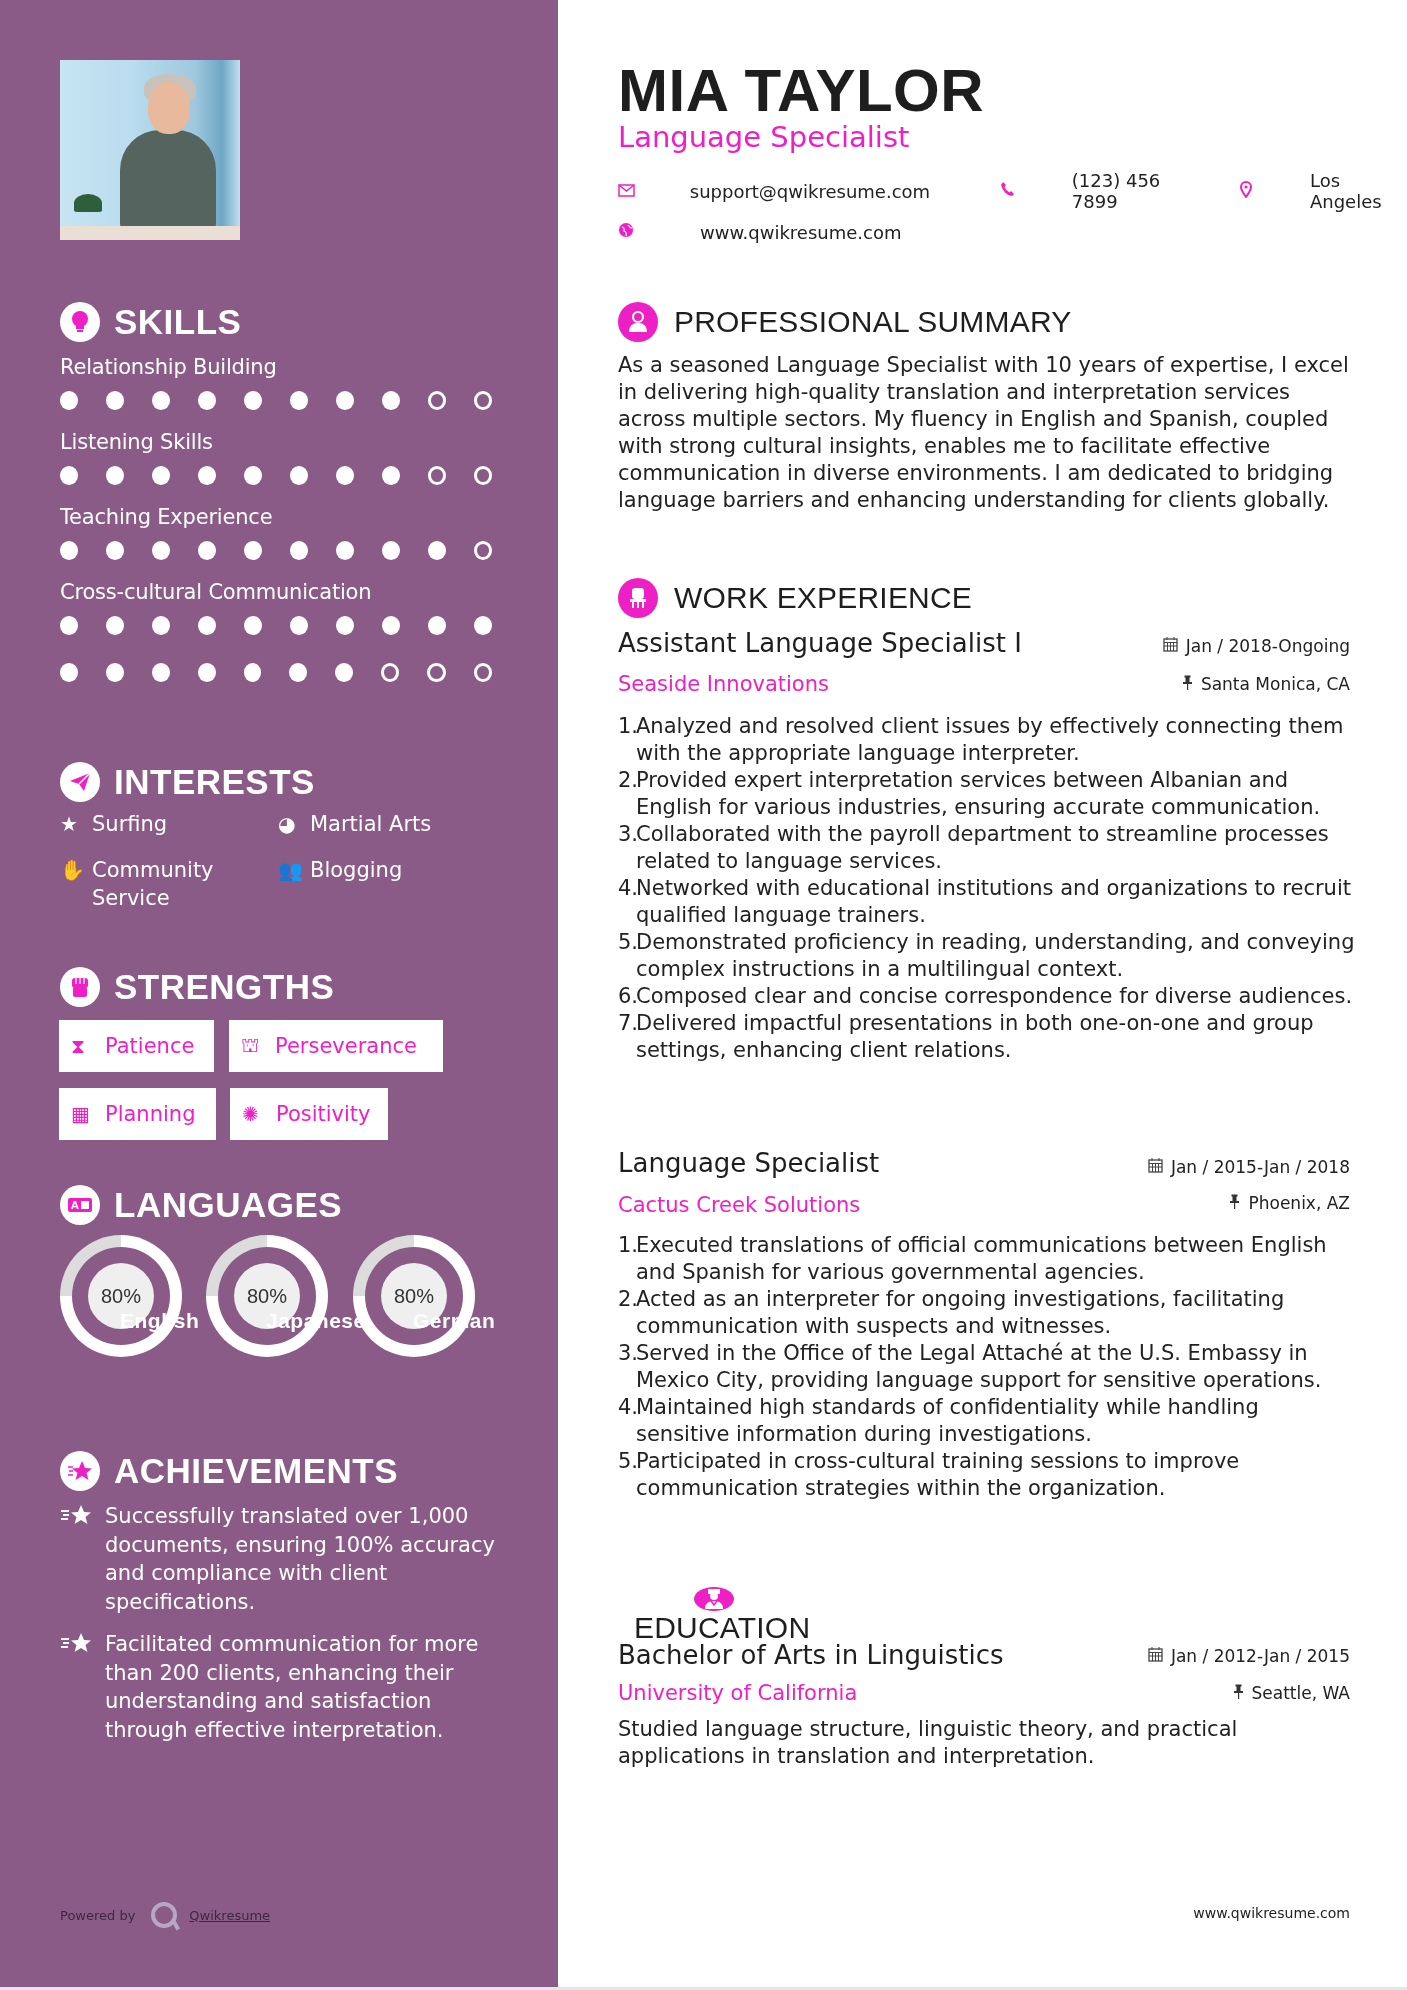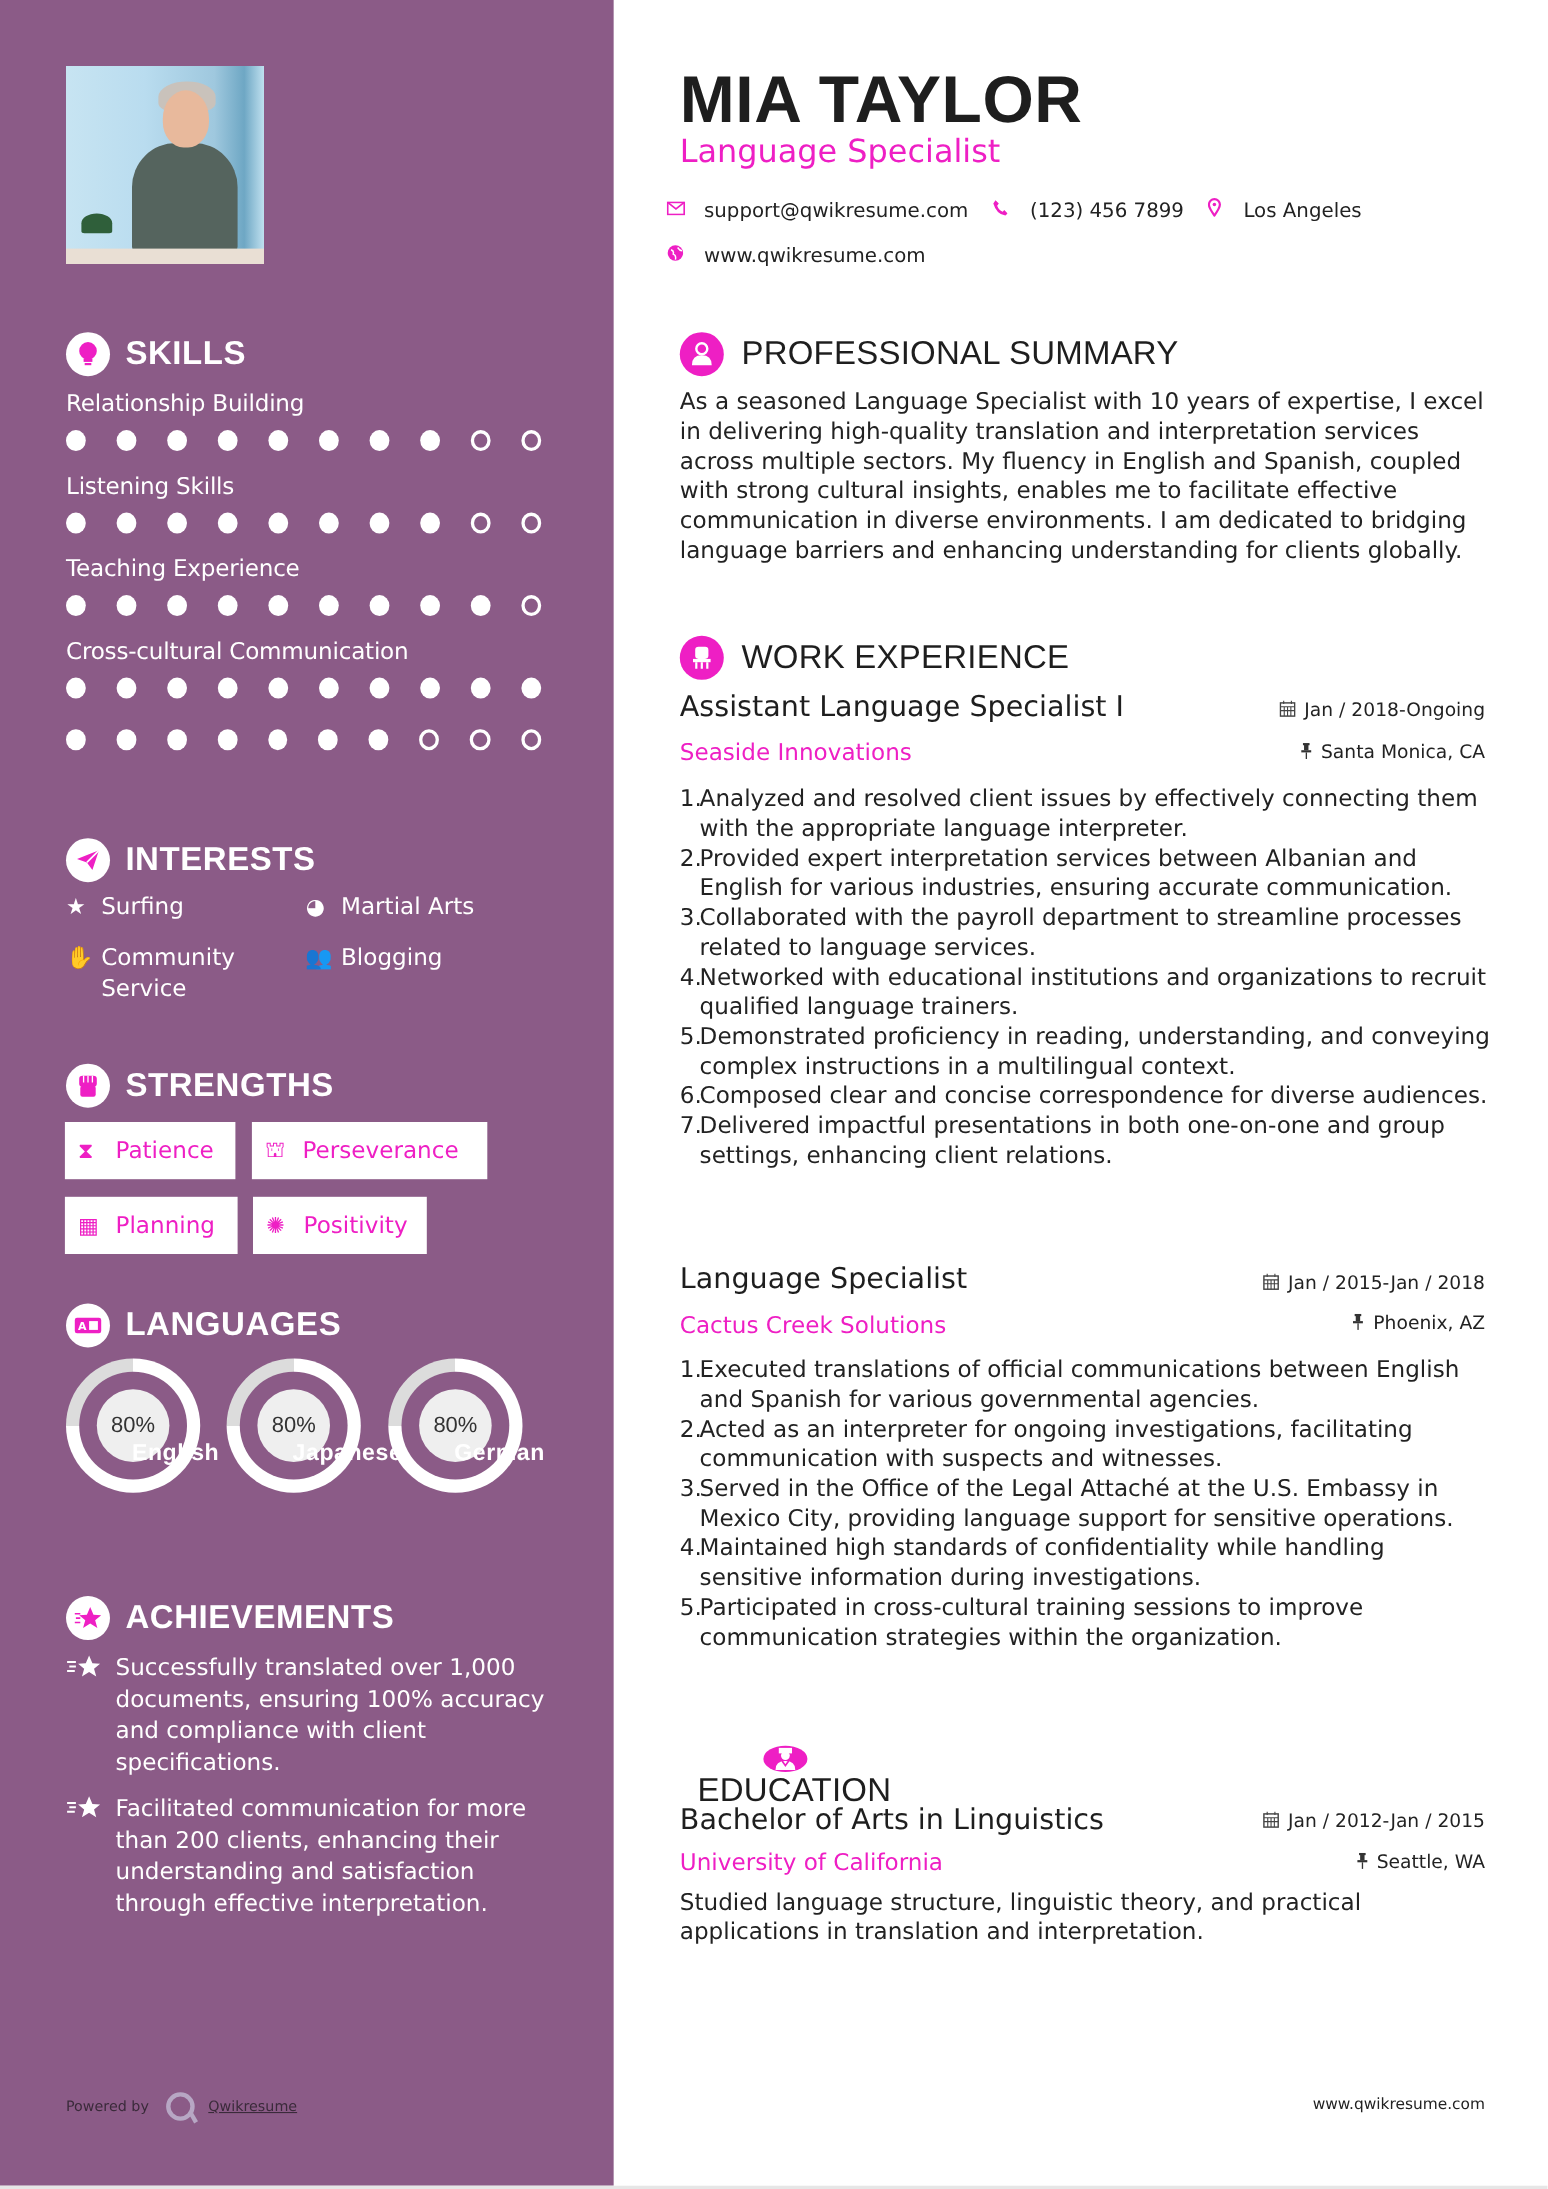--- a/index.html
+++ b/index.html
@@ -15,21 +15,21 @@
     background: linear-gradient(90deg, #c7e4f2 0%, #b9dcef 40%, #9fc8de 75%, #6ea7c4 90%, #bfe0ef 100%); }
   .photo .desk { position: absolute; left: 0; bottom: 0; width: 180px; height: 14px; background: #e9dfd4; }
   .photo .body { position: absolute; left: 60px; top: 70px; width: 96px; height: 100px; background: #55645e; border-radius: 40px 40px 6px 6px; }
   .photo .head { position: absolute; left: 88px; top: 22px; width: 42px; height: 52px; background: #e8b99c; border-radius: 50% 50% 45% 45%; }
   .photo .hair { position: absolute; left: 84px; top: 14px; width: 52px; height: 28px; background: #c9c2bb; border-radius: 50% 50% 30% 30%; }
   .photo .plant { position: absolute; left: 14px; top: 134px; width: 28px; height: 18px; background: #2f5f3a; border-radius: 50% 50% 10% 10%; }
 
   
   .s-head { position: absolute; left: 60px; display: flex; align-items: center; height: 42px; }
   .s-head .ico { width: 40px; height: 40px; border-radius: 50%; background: #fff; display: flex; align-items: center; justify-content: center; color: #ee1fc4; font-size: 22px; line-height: 1; }
-  .s-head .ttl { margin-left: 14px; font-family: "Liberation Sans", sans-serif; font-weight: bold; font-size: 30px; letter-spacing: 0.5px; color: #fff; }
+  .s-head .ttl { margin-left: 14px; font-family: "Liberation Sans", sans-serif; font-weight: bold; font-size: 35px; letter-spacing: 0.5px; color: #fff; }
 
   .skill { position: absolute; left: 60px; width: 460px; }
   .skill .lbl { font-family: "DejaVu Sans", sans-serif; font-size: 21px; color: #fff; height: 28px; line-height: 28px; letter-spacing: -0.2px; }
   .skill .dots { display: flex; margin-top: 10px; margin-left: 0px; }
   .dot { width: 19px; height: 19px; border-radius: 50%; margin-right: 28px; background: #fff; }
   .dot.empty { background: transparent; border: 3px solid #fff; }
   .int-item { position: absolute; display: flex; font-size: 21px; color: #fff; line-height: 28px; }
   .int-item .i { width: 32px; font-size: 20px; }
   .int-item .t { width: 150px; }
 
@@ -49,21 +49,21 @@
   .ach .t { width: 405px; font-size: 21px; line-height: 28.5px; color: #fff; }
 
   .powered { position: absolute; left: 60px; top: 1902px; display: flex; align-items: center; font-size: 13px; color: #3a2a3a; }
   .powered .q { margin: 0 12px 0 16px; width: 26px; height: 26px; border-radius: 50%; border: 4px solid #b7a7c4; position: relative; }
   .powered .q::after { content: ""; position: absolute; right: -5px; bottom: -6px; width: 4px; height: 9px; background: #b7a7c4; transform: rotate(-30deg); }
   .powered .brand { text-decoration: underline; color: #3a2a3a; }
 
   
   .name { position: absolute; left: 60px; top: 56px; font-family: "Liberation Sans", sans-serif; font-weight: bold; font-size: 60px; letter-spacing: 0.5px; color: #1e1e1e; }
   .role { position: absolute; left: 60px; top: 120px; font-size: 29px; color: #ee1fc4; }
-  .contact { position: absolute; left: 48px; display: flex; align-items: center; font-size: 18px; color: #222; height: 26px; }
+  .contact { position: absolute; left: 60px; display: flex; align-items: center; font-size: 18px; color: #222; height: 26px; gap: 48px; }
   .contact .ci { color: #ee1fc4; font-size: 17px; width: 34px; }
   .contact .cv { margin-right: 22px; }
 
   .m-head { position: absolute; left: 60px; display: flex; align-items: center; height: 44px; }
   .m-head .ico { width: 40px; height: 40px; border-radius: 50%; background: #ee1fc4; color: #fff; display: flex; align-items: center; justify-content: center; font-size: 20px; }
   .m-head .ttl { margin-left: 16px; font-family: "Liberation Sans", sans-serif; font-size: 30px; color: #1e1e1e; letter-spacing: 0.2px; }
 
   .para { position: absolute; left: 60px; width: 740px; font-size: 21px; line-height: 27px; color: #222; }
 
   .job-title { position: absolute; left: 60px; font-size: 26px; color: #1e1e1e; }

